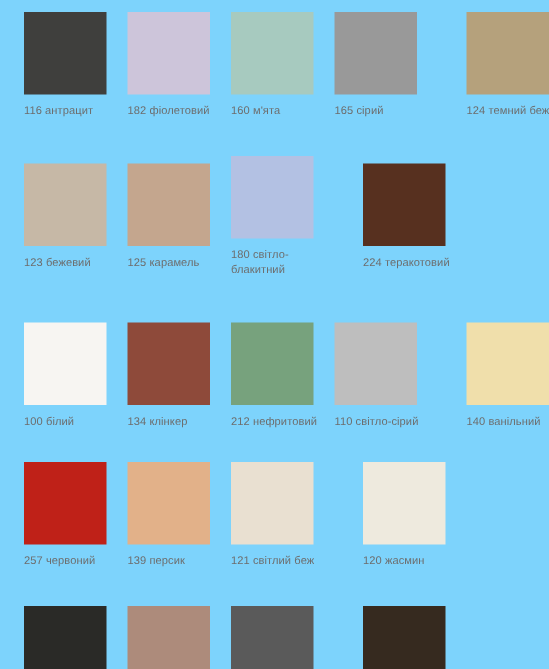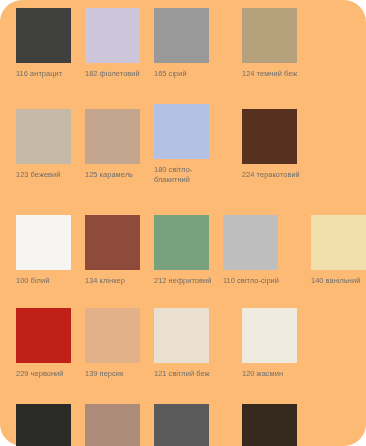--- a/index.html
+++ b/index.html
@@ -11,22 +11,21 @@
     width: 366px;
     height: 446px;
     font-family: "Liberation Sans", sans-serif;
     -webkit-font-smoothing: antialiased;
     overflow: hidden;
   }
   #palette-grid {
     position: relative;
     width: 366px;
     height: 446px;
-    background: #fdba74;
-    border-radius: 22px;
+    background: #7dd3fc;
   }
   .swatch-row {
     display: flex;
     flex-direction: row;
     align-items: flex-start;
     padding-left: 16px;
     box-sizing: border-box;
     width: 366px;
   }
   .swatch-cell {
@@ -71,20 +70,24 @@
     <div class="swatch-row row-block" id="row-0">
       <div class="swatch-cell">
         <span class="swatch-chip" style="background: rgb(63, 63, 61);"></span>
         <span class="swatch-label">116 антрацит</span>
       </div>
       <div class="swatch-cell">
         <span class="swatch-chip" style="background: rgb(205, 197, 218);"></span>
         <span class="swatch-label">182 фіолетовий</span>
       </div>
       <div class="swatch-cell">
+        <span class="swatch-chip" style="background: rgb(167, 202, 191);"></span>
+        <span class="swatch-label">160 м'ята</span>
+      </div>
+      <div class="swatch-cell">
         <span class="swatch-chip" style="background: rgb(153, 153, 153);"></span>
         <span class="swatch-label">165 сірий</span>
       </div>
       <div class="swatch-cell">
         <span class="swatch-chip" style="background: rgb(181, 161, 124);"></span>
         <span class="swatch-label">124 темний беж</span>
       </div>
     </div>
     <div class="swatch-row row-block" id="row-1">
       <div class="swatch-cell">
@@ -122,21 +125,21 @@
         <span class="swatch-label">110 світло-сірий</span>
       </div>
       <div class="swatch-cell">
         <span class="swatch-chip" style="background: rgb(240, 223, 171);"></span>
         <span class="swatch-label">140 ванільний</span>
       </div>
     </div>
     <div class="swatch-row row-block" id="row-3">
       <div class="swatch-cell">
         <span class="swatch-chip" style="background: rgb(191, 33, 24);"></span>
-        <span class="swatch-label">229 червоний</span>
+        <span class="swatch-label">257 червоний</span>
       </div>
       <div class="swatch-cell">
         <span class="swatch-chip" style="background: rgb(226, 177, 137);"></span>
         <span class="swatch-label">139 персик</span>
       </div>
       <div class="swatch-cell">
         <span class="swatch-chip" style="background: rgb(233, 224, 209);"></span>
         <span class="swatch-label">121 світлий беж</span>
       </div>
       <div class="swatch-cell">

